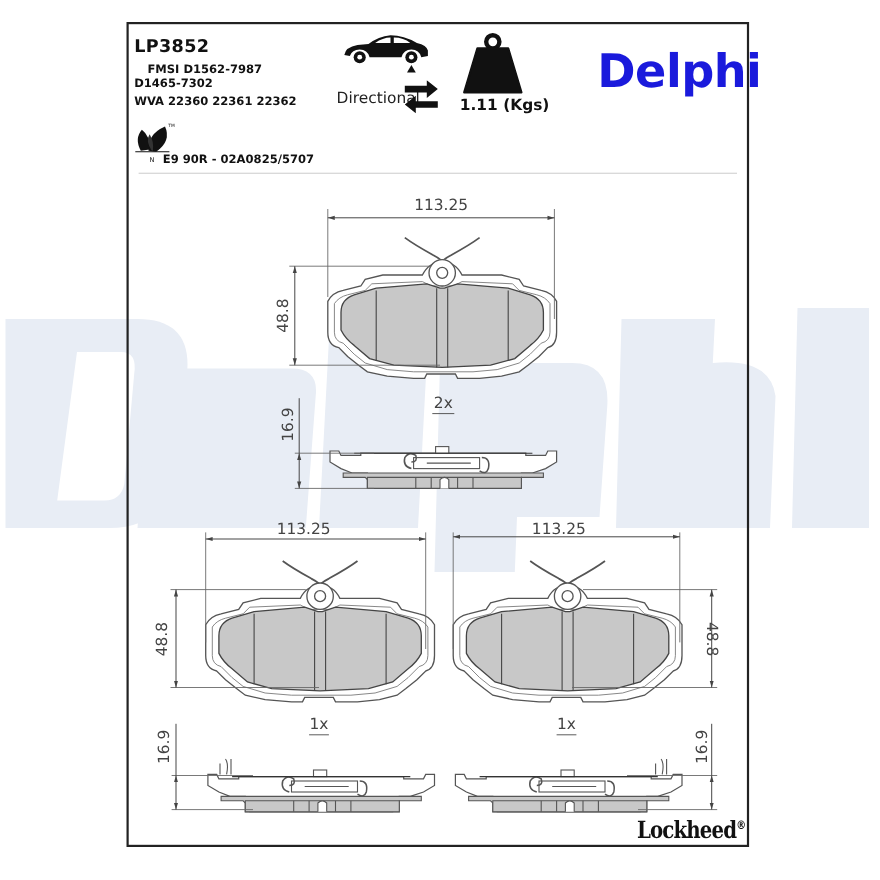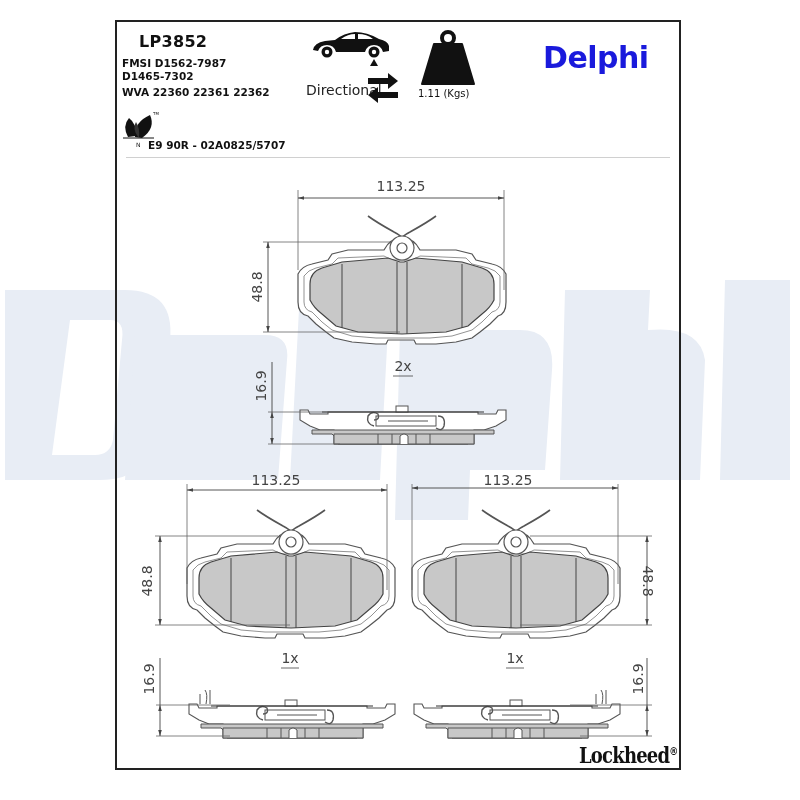--- a/index.html
+++ b/index.html
@@ -1,28 +1,28 @@
 <!DOCTYPE html>
 <html><head>
 <meta charset="utf-8">
 <style>
   html,body{margin:0;padding:0;background:#ffffff;}
   body{width:800px;height:800px;position:relative;overflow:hidden;font-family:"DejaVu Sans","Liberation Sans",sans-serif;color:#111;}
   .watermark{position:absolute;left:0;top:0;width:800px;height:800px;z-index:0;}
   .frame{position:absolute;left:115px;top:20px;width:566px;height:750px;border:2px solid #222;box-sizing:border-box;z-index:1;}
-  .part-no{position:absolute;left:122px;top:32px;font-weight:bold;font-size:16px;letter-spacing:0.3px;margin-left:17px;}
+  .part-no{position:absolute;left:122px;top:32px;font-weight:bold;font-size:16px;letter-spacing:0.3px;}
   .ref{position:absolute;left:122px;font-weight:bold;font-size:10.5px;}
-  .fmsi1{top:57px;}
+  .fmsi1{top:57px;margin-left:12px;}
   .fmsi2{top:70px;}
   .wva{top:86px;text-align:center;}
   .approval{position:absolute;left:148px;top:139px;font-weight:bold;font-size:10.5px;}
   .divider{position:absolute;left:126px;top:157px;width:544px;height:1px;background:#d0d0d0;z-index:2;}
   .directional{position:absolute;left:306px;top:82px;font-size:14px;color:#222;}
-  .weight{position:absolute;left:418px;top:88px;font-weight:normal;font-size:10px;}
-  .brand{position:absolute;left:543px;top:40px;font-weight:bold;font-size:30px;color:#1a1adc;letter-spacing:-0.5px;font-family:"DejaVu Sans",sans-serif;}
+  .weight{position:absolute;left:418px;top:88px;font-weight:bold;font-size:14px;}
+  .brand{position:absolute;left:543px;top:40px;font-weight:bold;font-size:42px;color:#1a1adc;letter-spacing:-0.5px;font-family:"DejaVu Sans",sans-serif;}
   .lockheed{position:absolute;left:579px;top:743px;font-family:"DejaVu Serif",serif;font-weight:bold;font-size:18px;letter-spacing:-0.8px;color:#111;transform:scaleY(1.2);transform-origin:left top;}
   .reg{font-size:9px;vertical-align:super;font-family:"DejaVu Sans",sans-serif;}
   .icon{position:absolute;z-index:2;}
   .drawing{position:absolute;left:0;top:0;width:800px;height:800px;z-index:2;}
   .dim{font-family:"DejaVu Sans",sans-serif;font-size:14px;fill:#444;font-weight:normal;}
   .qty{font-family:"DejaVu Sans",sans-serif;font-size:14px;fill:#444;}
 </style>
 </head>
 <body>
 

